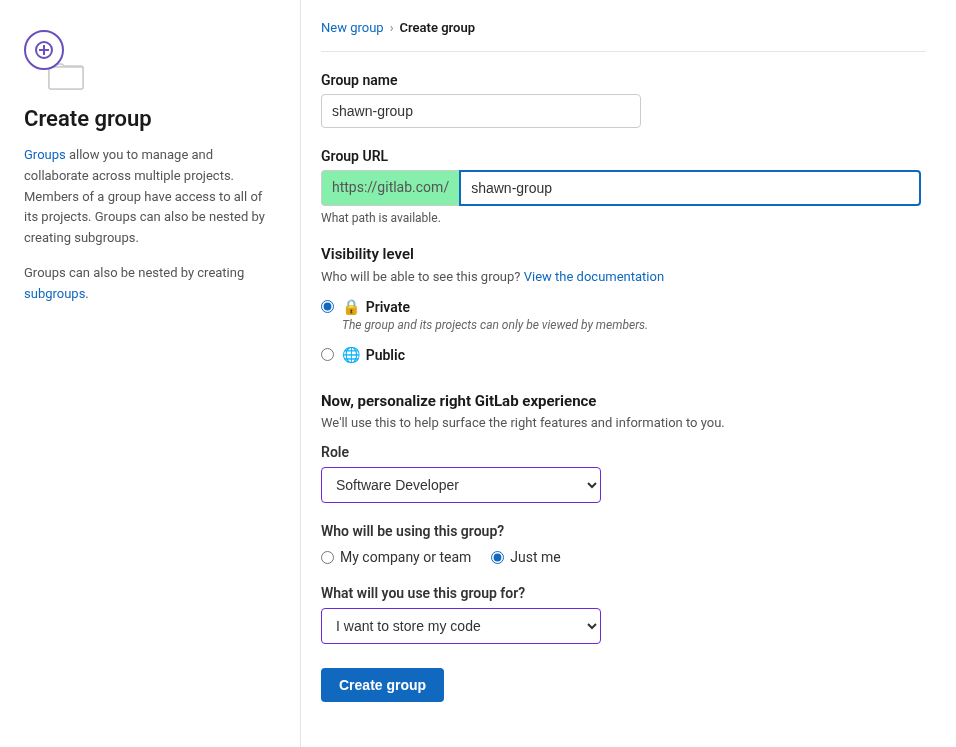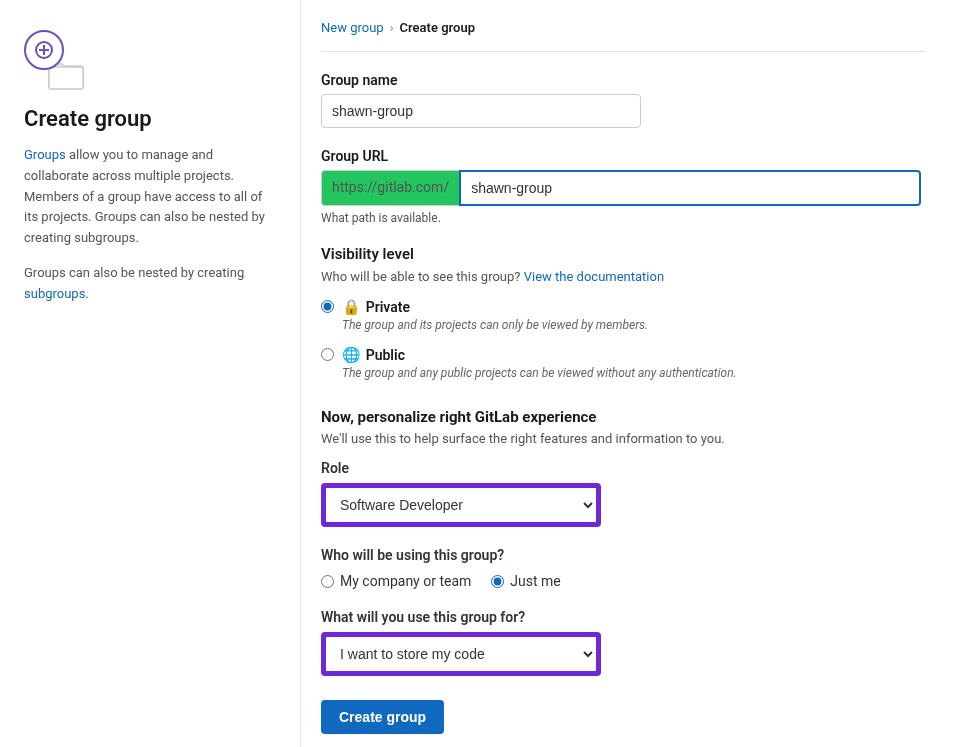--- a/index.html
+++ b/index.html
@@ -111,21 +111,21 @@
       color: #333;
       outline: none;
     }
     .url-group {
       display: flex;
       align-items: stretch;
       width: 600px;
     }
     .url-prefix {
       padding: 8px 10px;
-      background: #22c55e;
+      background: #86efac;
       border: 1px solid #ccc;
       border-right: none;
       border-radius: 4px 0 0 4px;
       font-size: 14px;
       color: #555;
       white-space: nowrap;
     }
     .url-input {
       flex: 1;
       padding: 8px 10px;
@@ -204,21 +204,21 @@
     }
     .role-label {
       font-weight: 600;
       font-size: 14px;
       margin-bottom: 7px;
       display: block;
     }
     .form-select {
       width: 280px;
       padding: 8px 10px;
-      border: 5px solid #6d28d9;
+      border: 1px solid #6d28d9;
       border-radius: 4px;
       font-size: 14px;
       color: #333;
       background: #fff;
       cursor: pointer;
       appearance: auto;
     }
     .who-label {
       font-weight: 600;
       font-size: 14px;
@@ -340,21 +340,20 @@
             <div class="radio-desc">The group and its projects can only be viewed by members.</div>
           </div>
         </div>
         <div class="radio-option">
           <input type="radio" name="visibility" id="vis-public" style="">
           <div>
             <div style="display:flex;align-items:center;gap:5px;">
               <span class="radio-icon">🌐</span>
               <span class="radio-label">Public</span>
             </div>
-            <div class="radio-desc">The group and any public projects can be viewed without any authentication.</div>
           </div>
         </div>
       </div>
     </div>
 
     <div class="personalize-section">
       <div class="personalize-title">Now, personalize right GitLab experience</div>
       <div class="personalize-desc">We'll use this to help surface the right features and information to you.</div>
 
       <div class="form-group">

